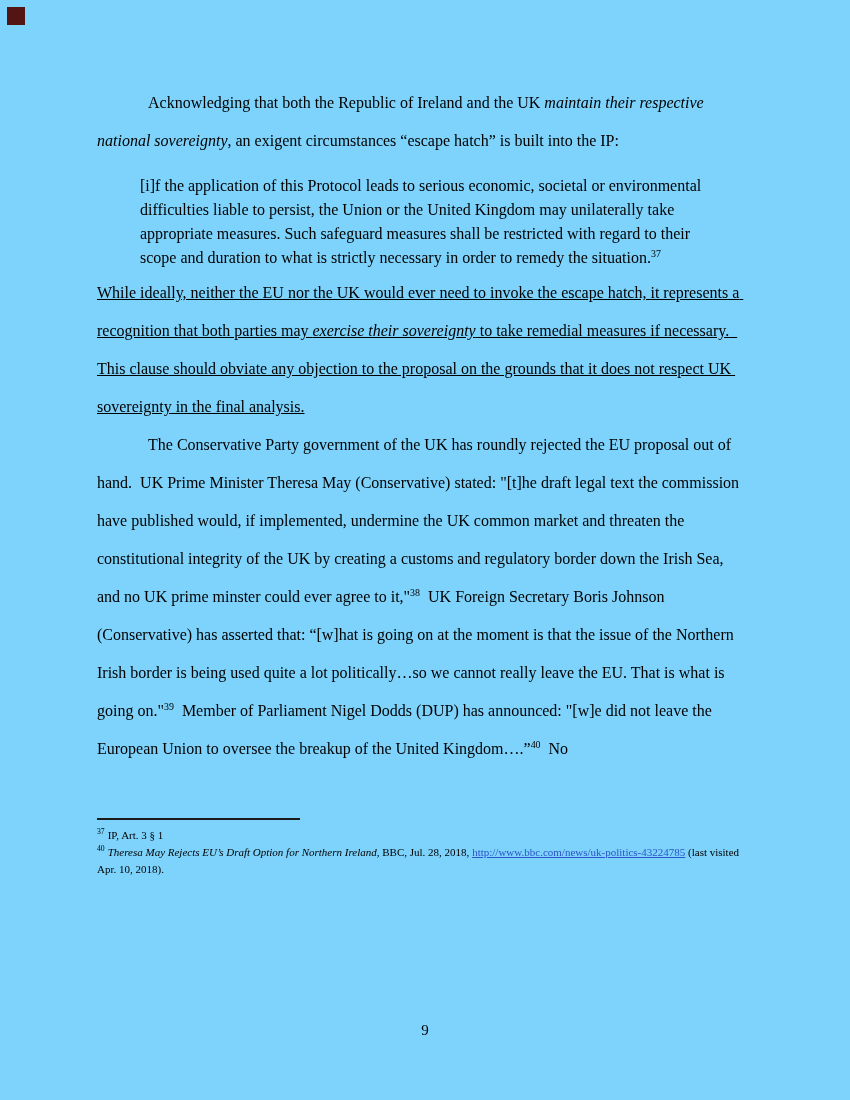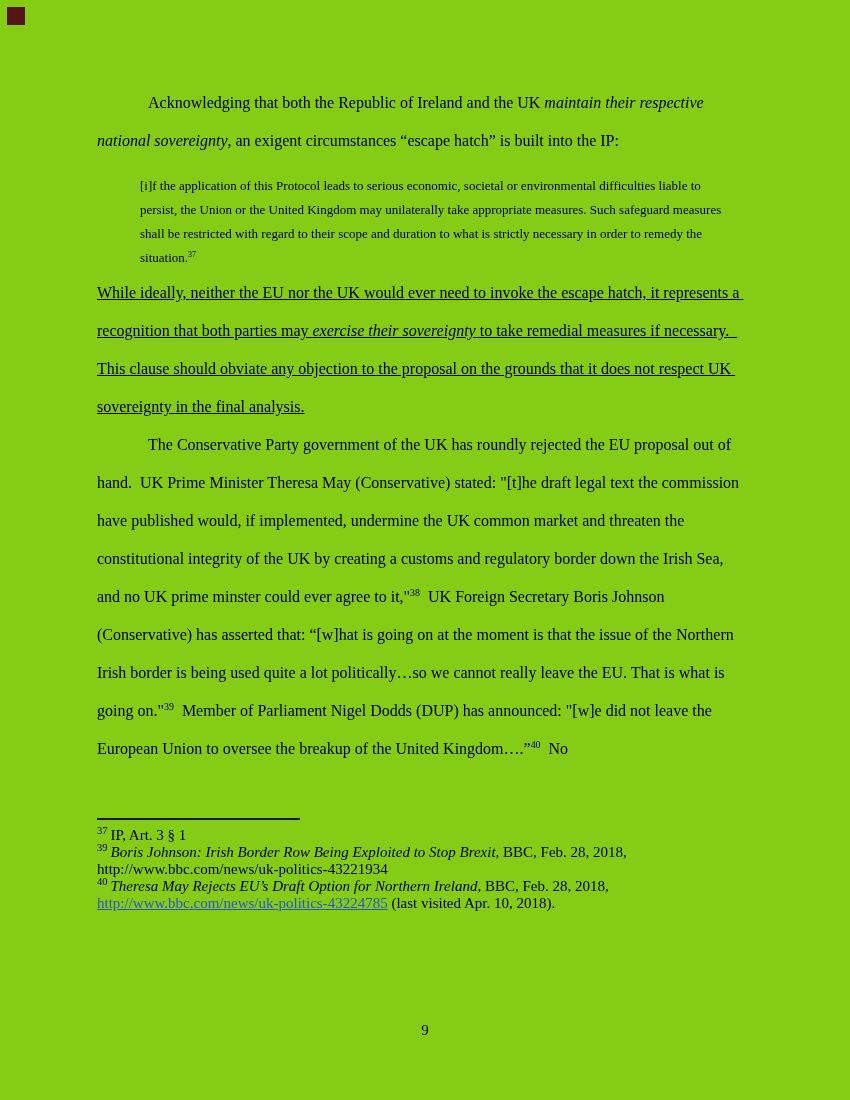--- a/index.html
+++ b/index.html
@@ -1,20 +1,20 @@
 <!DOCTYPE html>
 <html><head>
 <meta charset="utf-8">
 <style>
   html, body { margin: 0; padding: 0; background: #ffffff; }
   .page {
     position: relative;
     width: 850px;
     height: 1100px;
-    background: #84cc16;
+    background: #7dd3fc;
     font-family: "Liberation Serif", "DejaVu Serif", serif;
     color: #000000;
     overflow: hidden;
   }
   .corner-marker {
     position: absolute;
     left: 7px; top: 7px;
     width: 18px; height: 18px;
     background: #551414;
   }
@@ -28,41 +28,41 @@
     margin: 0;
     font-size: 16px;
     line-height: 38px;
     white-space: pre-wrap;
     text-align: left;
   }
   .indent { text-indent: 51px; }
   .blockquote {
     margin: 14px 0 4px 43px;
     width: 586px;
-    font-size: 13px;
+    font-size: 16px;
     line-height: 24px;
     white-space: pre-wrap;
   }
   .after-quote { margin-top: 4px; text-decoration: underline; }
   .heading {
     margin: 20px 0 0 70px;
     font-size: 16px;
     line-height: 38px;
     font-weight: bold;
     white-space: pre-wrap;
   }
   .em { font-style: italic; }
   sup.ref {
     font-size: 0.62em;
     vertical-align: super;
     line-height: 0;
   }
   .footnotes {
     margin-top: 50px;
-    font-size: 15px;
+    font-size: 11px;
     line-height: 17px;
   }
   .fn-sep {
     width: 203px;
     height: 2px;
     background: #1a1a1a;
     margin-bottom: 7px;
   }
   .fn {
     margin: 0;
@@ -101,22 +101,21 @@
 
 
     <p class="par indent"><span>The Conservative Party government of the UK has roundly rejected the EU proposal out of hand.  UK Prime Minister Theresa May (Conservative) stated: "[t]he draft legal text the commission have published would, if implemented, undermine the UK common market and threaten the constitutional integrity of the UK by creating a customs and regulatory border down the Irish Sea, and no UK prime minster could ever agree to it,"</span><sup class="ref">38</sup><span>  UK Foreign Secretary Boris Johnson (Conservative) has asserted that: “[w]hat is going on at the moment is that the issue of the Northern Irish border is being used quite a lot politically…so we cannot really leave the EU. That is what is going on."</span><sup class="ref">39</sup><span>  Member of Parliament Nigel Dodds (DUP) has announced: "[w]e did not leave the European Union to oversee the breakup of the United Kingdom….”</span><sup class="ref">40</sup><span>  No</span></p>
 
     <div class="footnotes">
       <div class="fn-sep"></div>
 
       <p class="fn"><sup class="ref">37</sup><span>IP, Art. 3 § 1</span></p>
 
 
-      <p class="fn"><sup class="ref">39</sup><span class="em">Boris Johnson: Irish Border Row Being Exploited to Stop Brexit</span><span>, BBC, Feb. 28, 2018, http://www.bbc.com/news/uk-politics-43221934</span></p>
 
-      <p class="fn"><sup class="ref">40</sup><span class="em">Theresa May Rejects EU’s Draft Option for Northern Ireland</span><span>, BBC, Feb. 28, 2018, </span><a class="link">http://www.bbc.com/news/uk-politics-43224785</a><span> (last visited Apr. 10, 2018).</span></p>
+      <p class="fn"><sup class="ref">40</sup><span class="em">Theresa May Rejects EU’s Draft Option for Northern Ireland</span><span>, BBC, Jul. 28, 2018, </span><a class="link">http://www.bbc.com/news/uk-politics-43224785</a><span> (last visited Apr. 10, 2018).</span></p>
     </div>
 
   </div>
 
   <div class="page-number">9</div>
 
 </div>
 
 </body></html>

